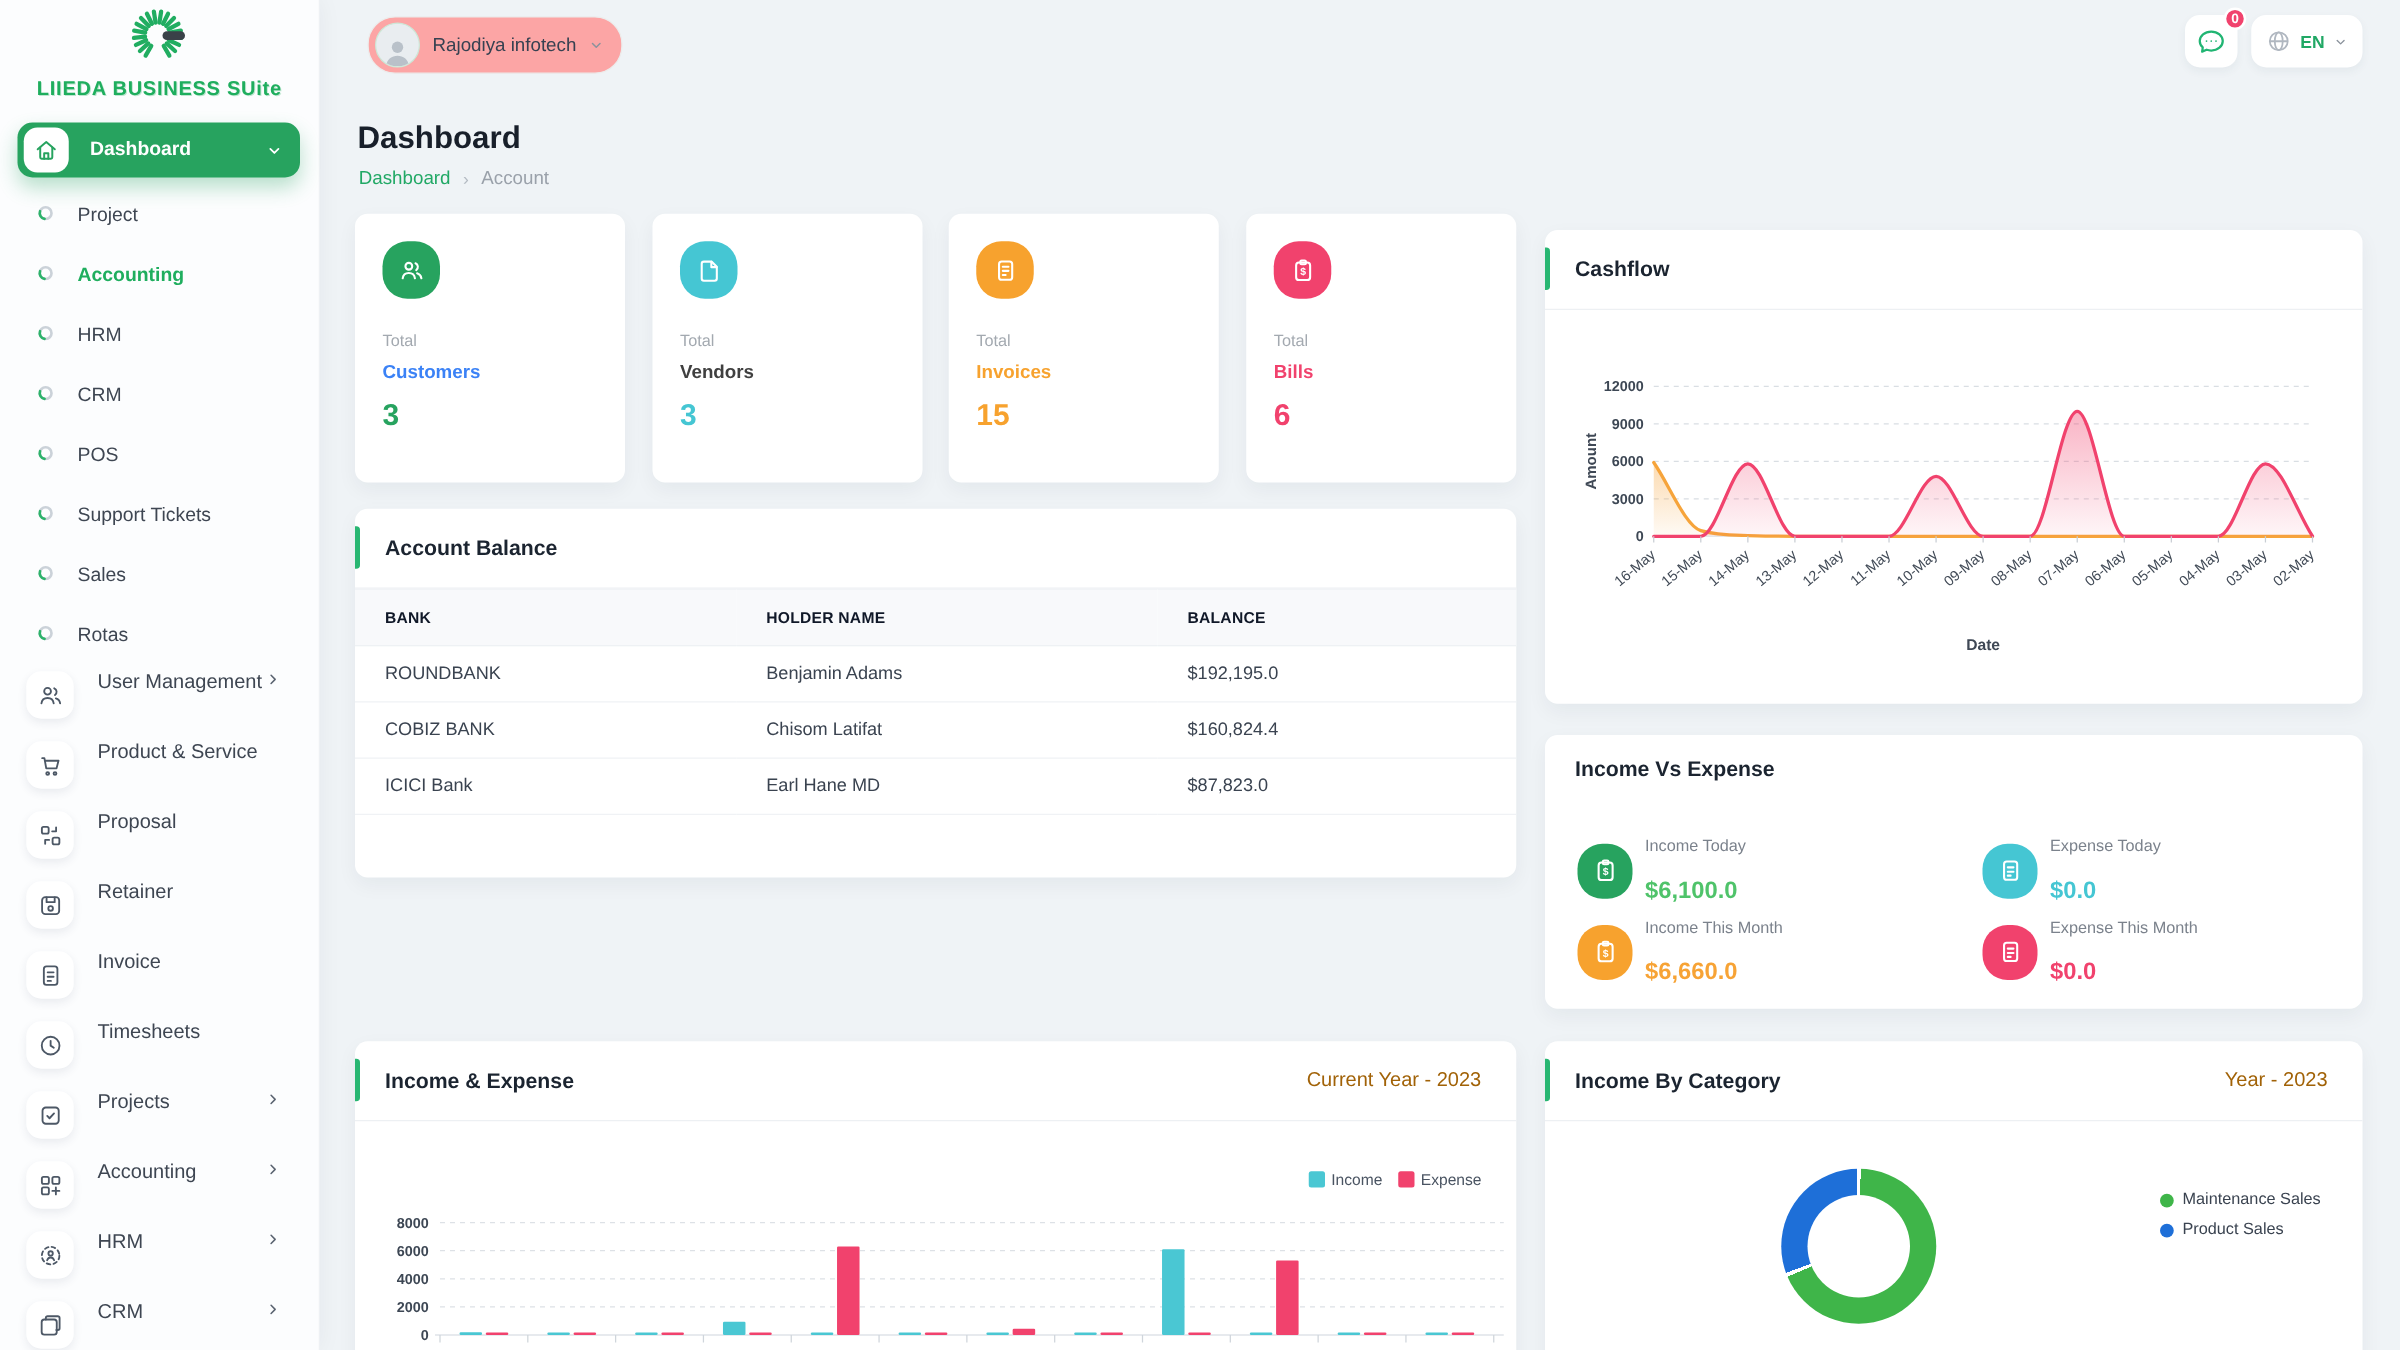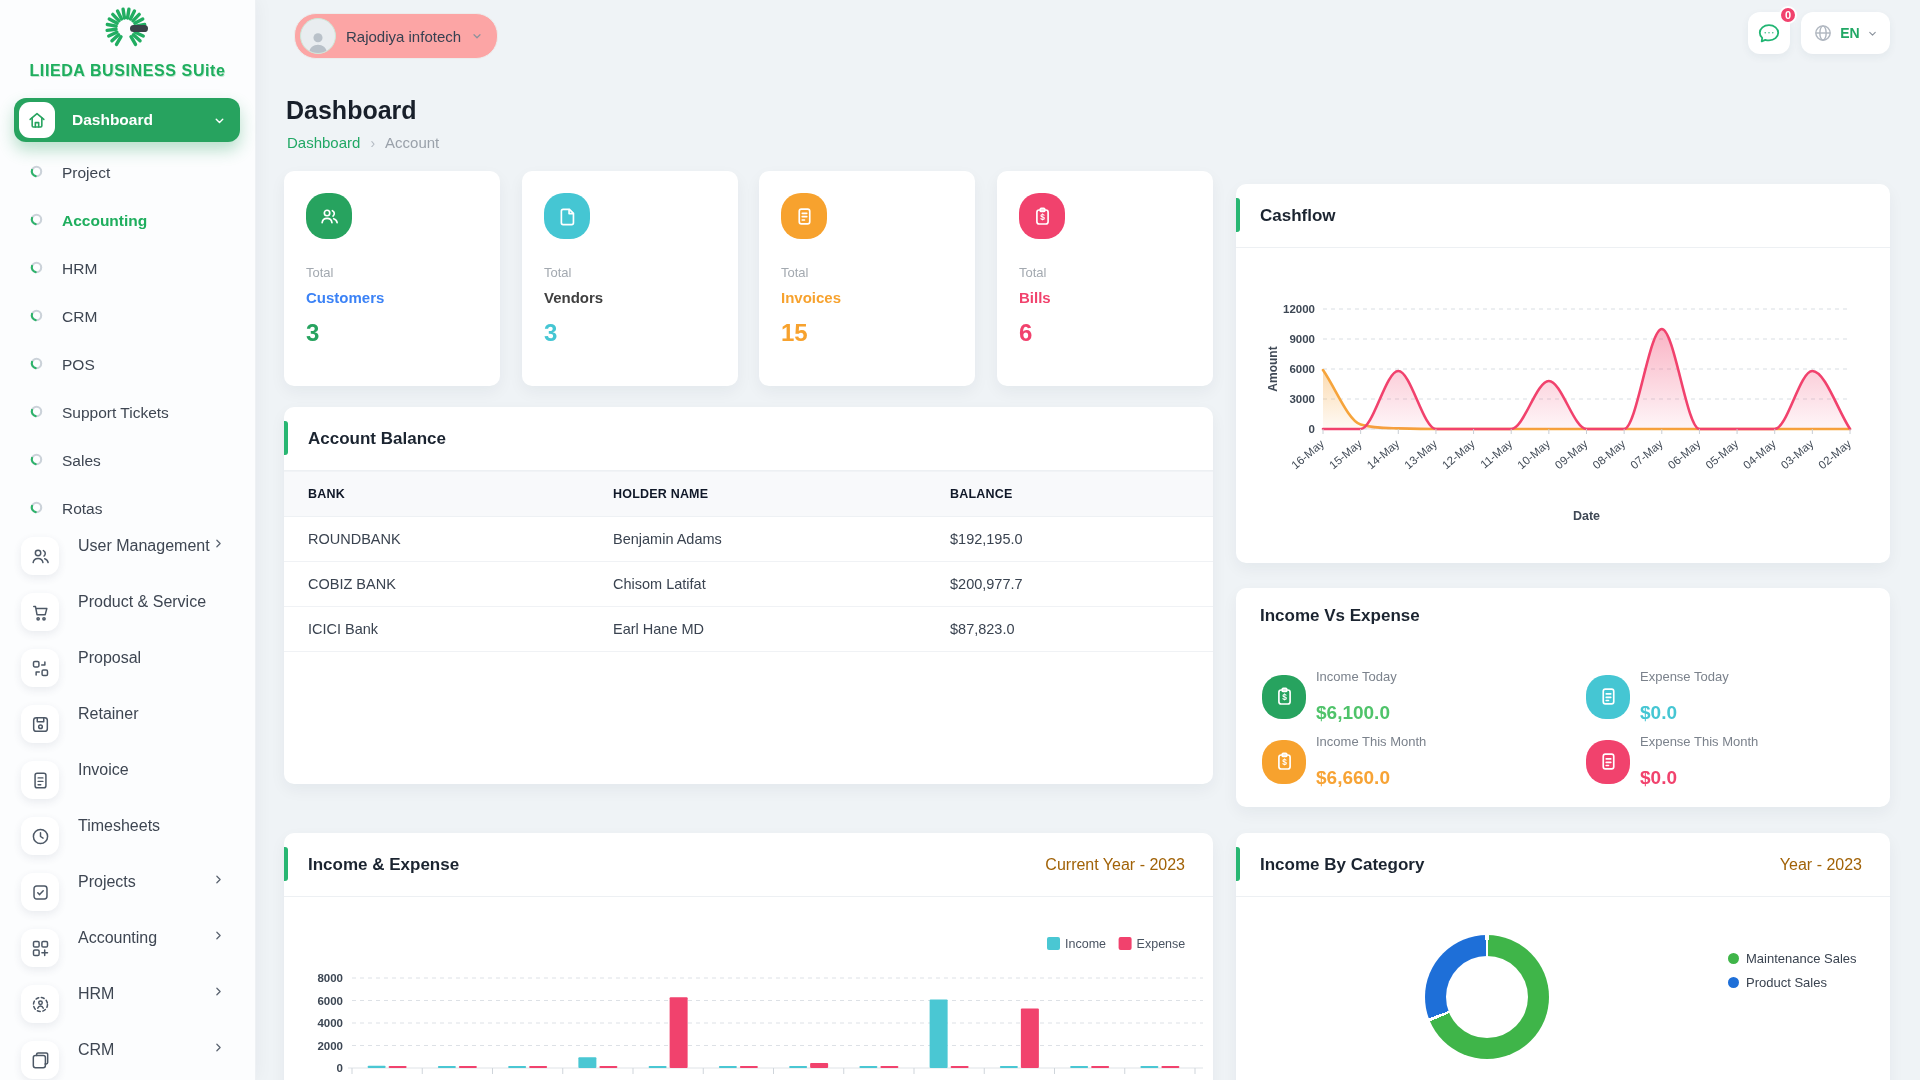--- a/index.html
+++ b/index.html
@@ -71,21 +71,21 @@
   .ab-table td{font-size:14.5px;color:#3a4350;padding:14px 0 14px 24px;border-bottom:1px solid #f0f2f5;}
   
   .ive-item{position:absolute;display:flex;align-items:center;gap:10px;}
   .ive-icon{width:44px;height:44px;border-radius:20px;display:flex;align-items:center;justify-content:center;flex:0 0 auto;}
   .ive-label{font-size:13px;color:#7b828c;}
   .ive-value{font-size:19px;font-weight:bold;margin-top:18px;}
   
   .donut{position:absolute;left:189px;top:102px;width:124px;height:124px;border-radius:50%;}
   .donut-hole{position:absolute;left:21px;top:21px;width:82px;height:82px;border-radius:50%;background:#fff;}
   .donut-legend{position:absolute;left:492px;top:118px;display:flex;flex-direction:column;gap:9px;}
-  .dl-row{display:flex;align-items:center;gap:7px;font-size:13px;color:#3a4350;}
+  .dl-row{display:flex;align-items:flex-end;gap:7px;font-size:13px;color:#3a4350;}
   .dl-dot{width:11px;height:11px;border-radius:50%;}
   svg text{font-family:"Liberation Sans",sans-serif;}
 </style>
 </head>
 <body>
 
 <aside class="sidebar">
   <div class="logo-wrap">
     <svg width="56" height="54" viewBox="0 0 56 54">
       <g id="spin">
@@ -400,21 +400,21 @@
           <rect x="9.4" y="2.8" width="5.2" height="3.4" rx="1.2"></rect>
           <text x="12" y="16.3" text-anchor="middle" font-size="9.5" font-weight="bold" fill="#fff" stroke="none">$</text>
         </svg>
       </div>
       <div class="stat-prefix">Total</div>
       <div class="stat-label" style="color:#f1426d">Bills</div>
       <div class="stat-value" style="color:#f1426d">6</div>
     </div>
   </div>
 
-<div class="card" style="left:284px;top:407px;width:929px;height:377px;">
+<div class="card" style="left:284px;top:407px;width:929px;height:295px;">
   <div class="card-head">
     <span class="accent"></span>
     <span class="card-title">Account Balance</span>
   </div>
   <table class="ab-table">
     <colgroup>
         <col style="width:305px">
         <col style="width:337px">
         <col>
       </colgroup>
@@ -427,21 +427,21 @@
       </thead>
     <tbody id="ab-body">
         <tr>
           <td>ROUNDBANK</td>
           <td>Benjamin Adams</td>
           <td>$192,195.0</td>
         </tr>
         <tr>
           <td>COBIZ BANK</td>
           <td>Chisom Latifat</td>
-          <td>$200,977.7</td>
+          <td>$160,824.4</td>
         </tr>
         <tr>
           <td>ICICI Bank</td>
           <td>Earl Hane MD</td>
           <td>$87,823.0</td>
         </tr>
       </tbody>
   </table>
 </div>
 

